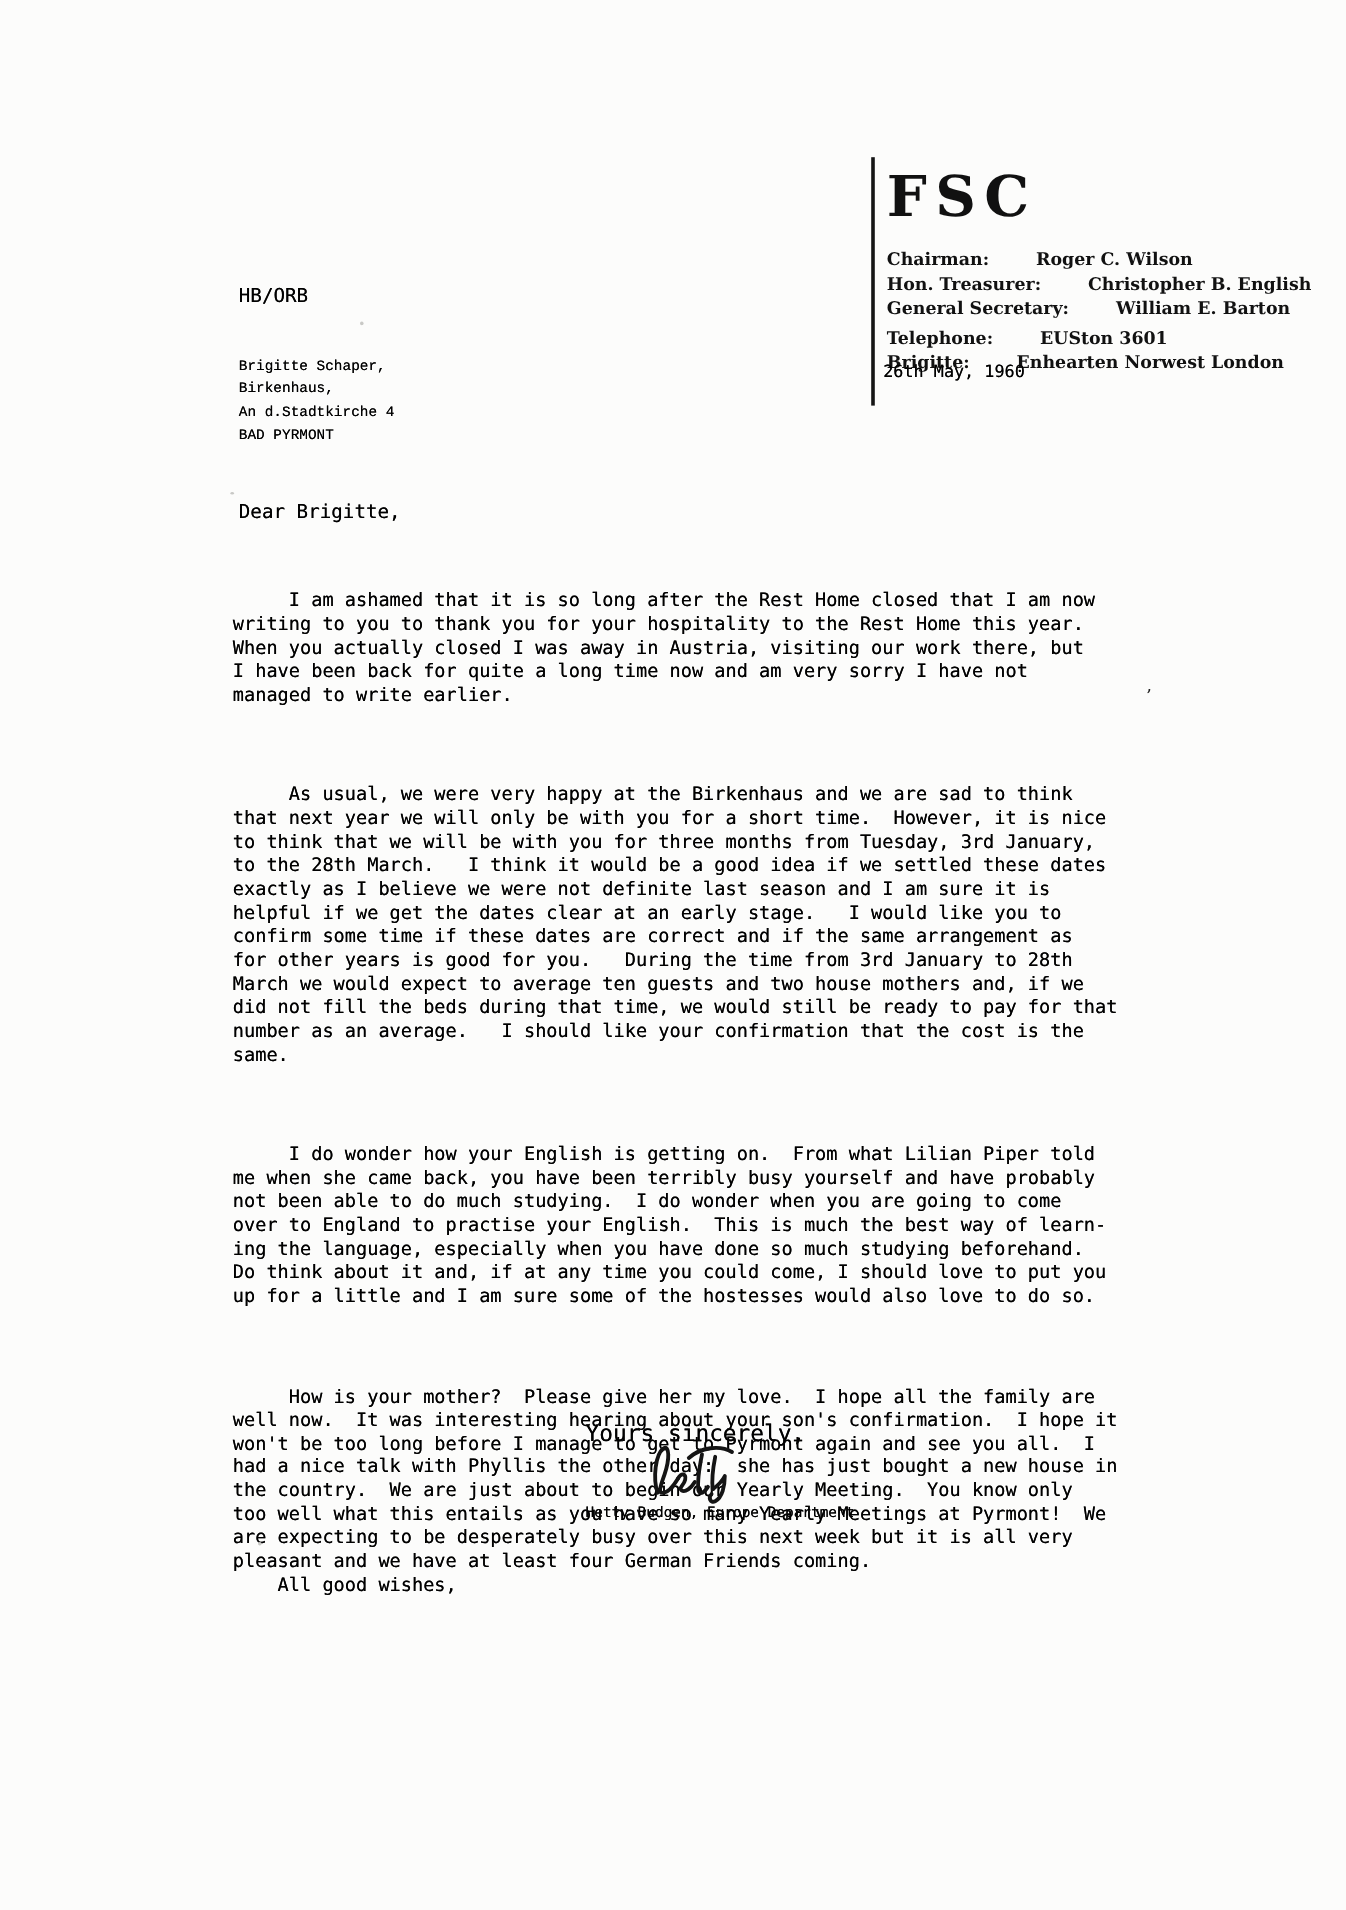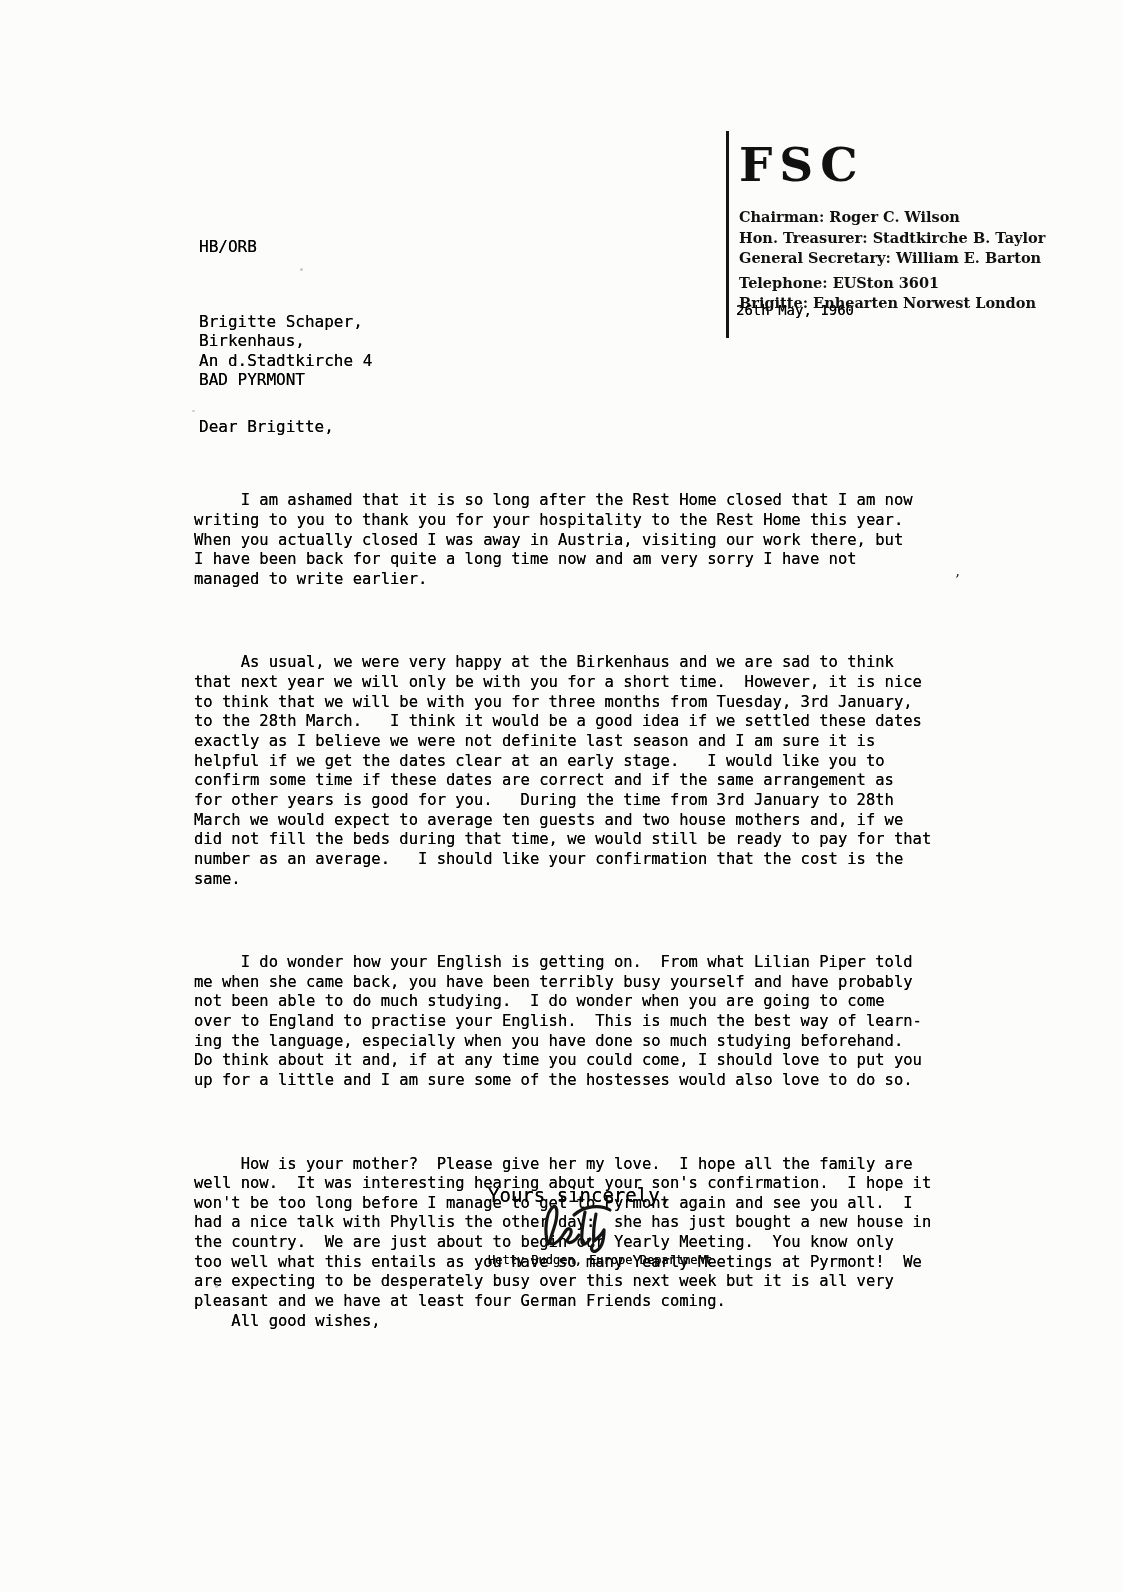--- a/index.html
+++ b/index.html
@@ -61,24 +61,25 @@
     font-size: 14.5px;
     line-height: 19.5px;
     white-space: nowrap;
   }
   .officer-label, .contact-label {
     font-weight: bold;
   }
   .officer-value, .contact-value {
     font-weight: bold;
     font-style: normal;
+    margin-left: 34px;
   }
   .date-line { left: 736px; top: 301px; font-size: 14px; }
   .ref-line { left: 199px; top: 237px; font-size: 16px; }
-  .recipient-block { left: 199px; top: 312px; font-size: 16px; line-height: 19.4px; }
+  .recipient-block { left: 199px; top: 296px; font-size: 12px; line-height: 19.4px; font-family: Liberation Mono, monospace; }
   .salutation { left: 199px; top: 417px; font-size: 16px; }
   .body-block { left: 194px; top: 452px; width: 790px; }
   .body-block p { margin: 0 0 24.5px 0; }
   .closing-valediction { left: 488px; top: 1186px; font-size: 19px; }
   .signature-svg { left: 538px; top: 1198px; }
   .signer-line { left: 488px; top: 1251px; font-size: 12px; }
   .stray-mark {
     left: 955px; top: 571px;
     font-family: "DejaVu Serif", serif;
     font-size: 15px; color: #222;
@@ -91,21 +92,21 @@
 
 <div class="page">
 
 
   <div class="abs divider"></div>
 
   <div class="abs logo lh-serif">FSC</div>
 
   <div class="abs officer-block lh-serif">
     <div><span class="officer-label">Chairman:</span> <span class="officer-value">Roger C. Wilson</span></div>
-    <div><span class="officer-label">Hon. Treasurer:</span> <span class="officer-value">Stadtkirche B. Taylor</span></div>
+    <div><span class="officer-label">Hon. Treasurer:</span> <span class="officer-value">Christopher B. English</span></div>
     <div><span class="officer-label">General Secretary:</span> <span class="officer-value">William E. Barton</span></div>
   </div>
 
   <div class="abs contact-block lh-serif">
     <div><span class="contact-label">Telephone:</span> <span class="contact-value">EUSton 3601</span></div>
     <div><span class="contact-label">Brigitte:</span> <span class="contact-value">Enhearten Norwest London</span></div>
   </div>
 
   <div class="abs date-line tw">26th May, 1960</div>
 

